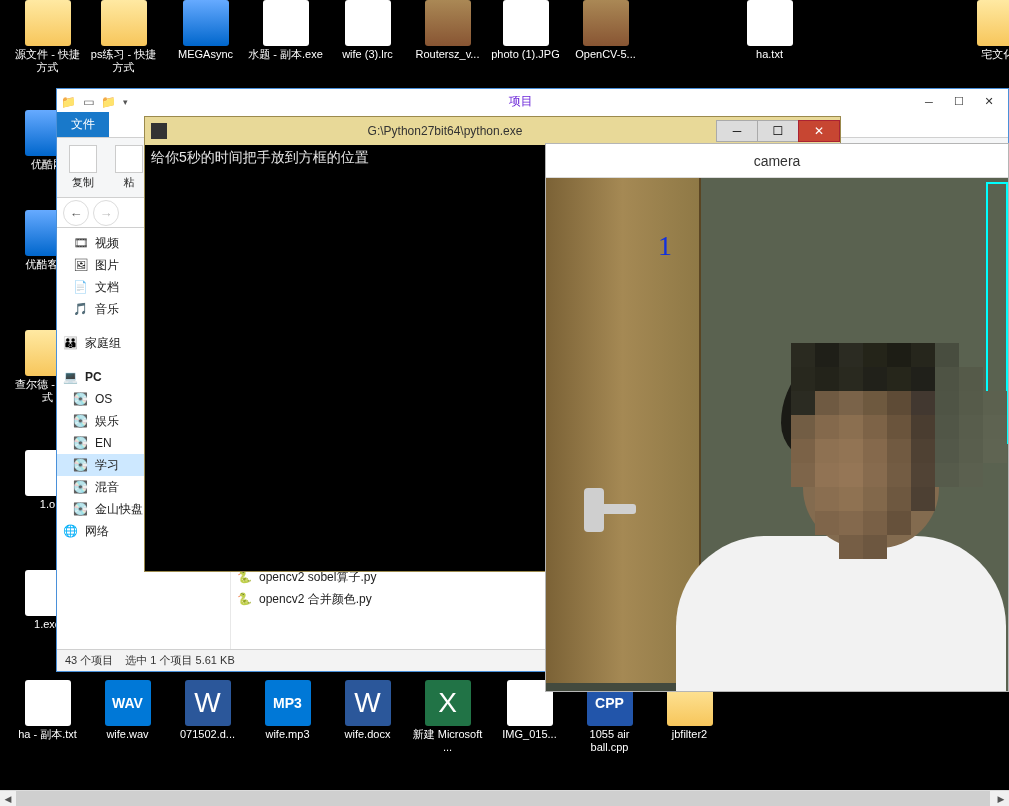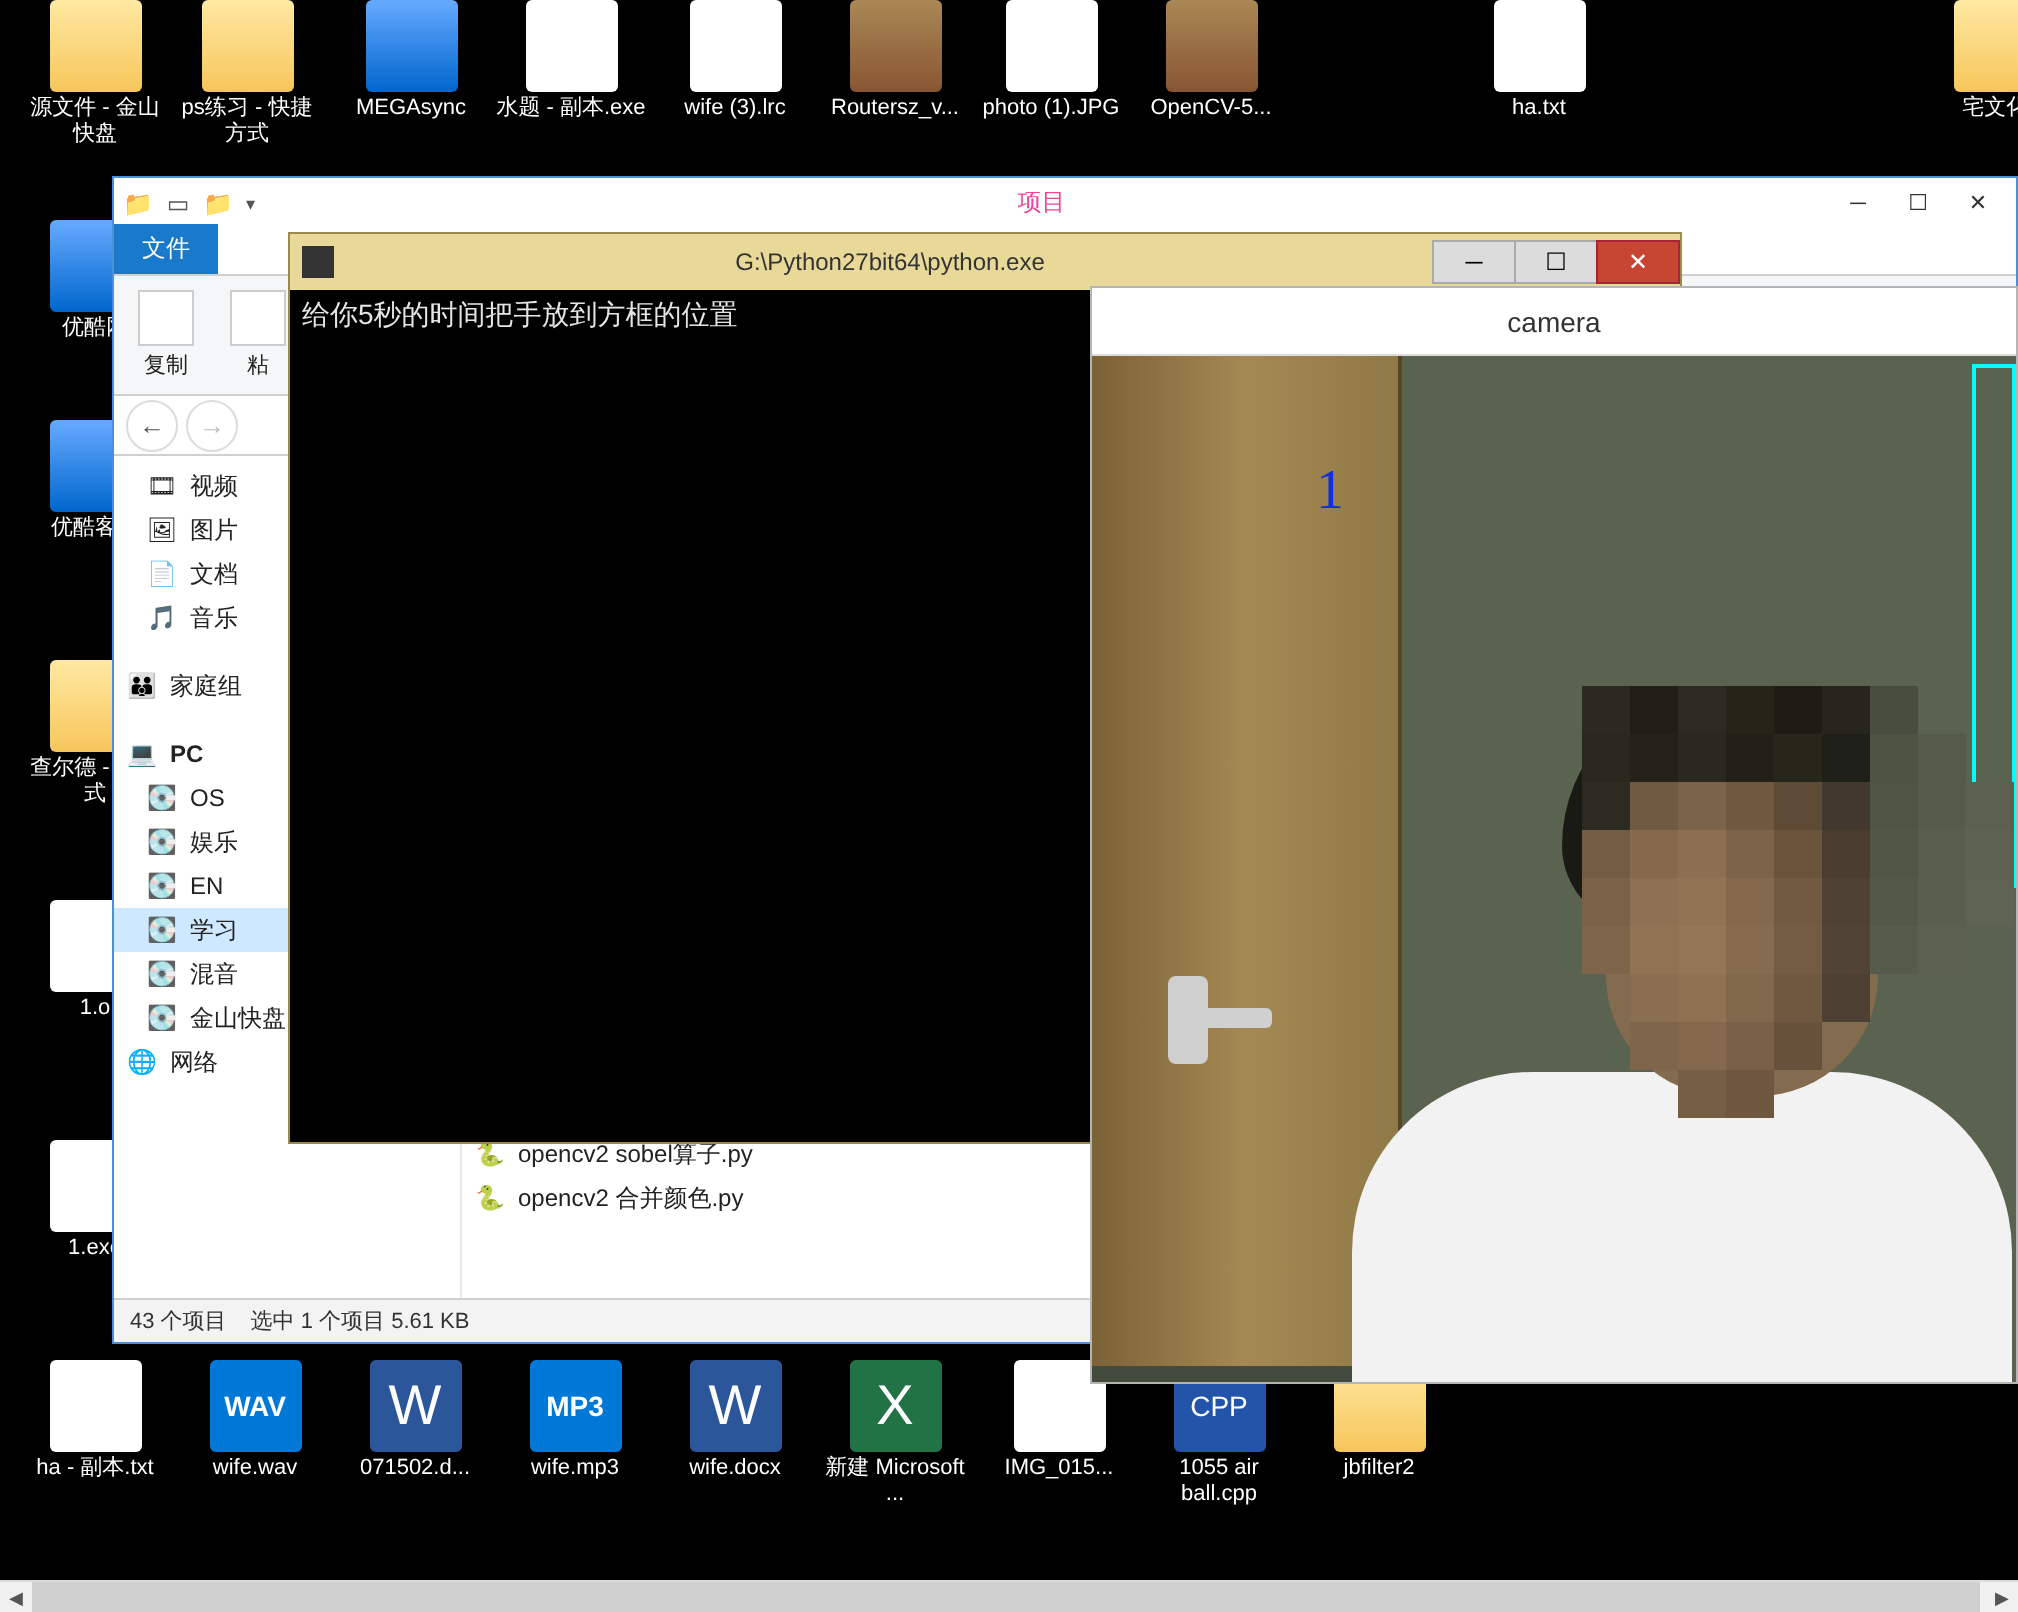--- a/index.html
+++ b/index.html
@@ -12,29 +12,29 @@
 .d-icon .lbl { text-shadow: 0 0 3px #000; line-height: 1.2; word-break: break-word; }
 .folder-ico { background: linear-gradient(#ffe9a2, #f7c65b) !important; }
 .file-ico { background: #fff !important; color: #555; }
 .word-ico { background: #2b579a !important; }
 .excel-ico { background: #217346 !important; }
 .wav-ico { background: #0078d7 !important; font-size: 14px !important; font-weight: bold; text-align: center; }
 .mp3-ico { background: #0078d7 !important; font-size: 14px !important; font-weight: bold; }
 .img-ico { background: #fff !important; }
 .rar-ico { background: linear-gradient(#a85, #853) !important; }
 .exe-ico { background: linear-gradient(#6af,#06c)!important; }
-.cpp-ico { background: #2255aa !important; font-size: 14px !important; font-weight: normal; color: #fff; }
+.cpp-ico { background: #2255aa !important; font-size: 14px !important; font-weight: bold; color: #fff; }
 
 
 .explorer { position:absolute; left:56px; top:88px; width:953px; height:584px; background:#fff; border:1px solid #4a90d9; }
 .exp-titlebar { height:25px; background:#fff; display:flex; align-items:center; padding:0 4px; }
 .exp-qat { display:flex; gap:4px; align-items:center; }
 .exp-qs { width:16px; height:16px; display:flex; align-items:center; justify-content:center; font-size:12px; color:#555; }
 .exp-caret { font-size:9px; color:#555; margin-left:2px; }
-.exp-title { flex:1; text-align:center; font-size:12px; color:#ec4899; }
+.exp-title { flex:1; text-align:center; font-size:12px; color:#6d28d9; }
 .exp-winbtns { display:flex; }
 .exp-winbtn { width:30px; height:20px; display:flex; align-items:center; justify-content:center; font-size:11px; color:#333; }
 .exp-tabs { height:24px; background:#fff; display:flex; align-items:flex-end; border-bottom:1px solid #d0d0d0; }
 .exp-tab { padding:4px 14px; font-size:12px; background:#1979ca; color:#fff; }
 .exp-ribbon { height:60px; background:#f5f6f7; border-bottom:1px solid #d0d0d0; display:flex; padding:3px 6px; gap:6px; }
 .rb-btn { width:40px; text-align:center; font-size:11px; color:#222; display:flex; flex-direction:column; align-items:center; justify-content:center; }
 .rb-btn .ico { width:28px; height:28px; background:#fff; border:1px solid #ccc; margin-bottom:2px; }
 .exp-nav { height:30px; display:flex; align-items:center; padding:0 6px; border-bottom:1px solid #d0d0d0; background:#fff; gap:4px;}
 .navbtn { width:26px; height:26px; border:1px solid #dcdcdc; border-radius:50%; display:flex; align-items:center; justify-content:center; font-size:13px; color:#555; background:#fff; }
 .exp-body { display:flex; height:calc(100% - 25px - 24px - 60px - 30px - 22px); }
@@ -81,21 +81,21 @@
 .hs-btn { width:16px; height:16px; display:flex; align-items:center; justify-content:center; background:#f0f0f0; font-size:9px; color:#555; }
 .hs-track { flex:1; height:16px; background:#f0f0f0; position:relative; }
 .hs-thumb { position:absolute; left:0; top:0; height:16px; width:974px; background:#cfcfcf; }
 </style>
 </head>
 <body>
 
 <div class="desktop" id="desktop">
     <div class="d-icon" style="left: 10px; top: 0px;">
       <div class="glyph folder-ico"></div>
-      <div class="lbl">源文件 - 金山快盘</div>
+      <div class="lbl">源文件 - 快捷方式</div>
     </div>
     <div class="d-icon" style="left: 86px; top: 0px;">
       <div class="glyph folder-ico"></div>
       <div class="lbl">ps练习 - 快捷方式</div>
     </div>
     <div class="d-icon" style="left: 168px; top: 0px;">
       <div class="glyph exe-ico"></div>
       <div class="lbl">MEGAsync</div>
     </div>
     <div class="d-icon" style="left: 248px; top: 0px; text-align: center;">

